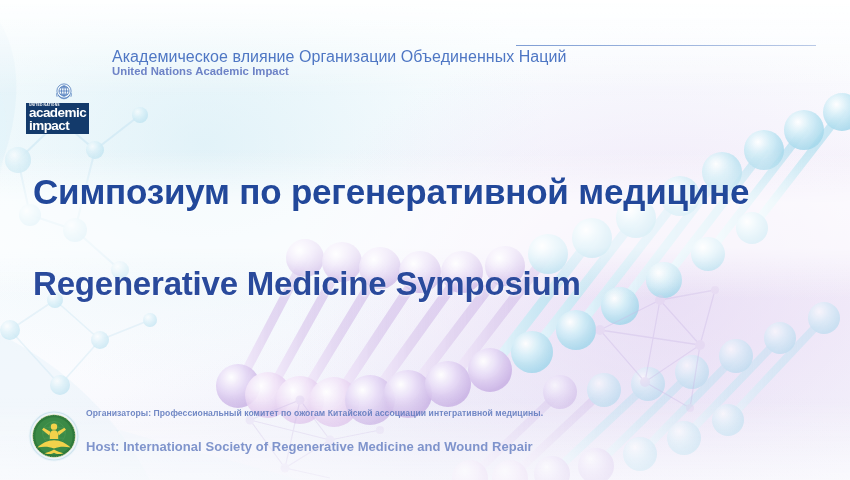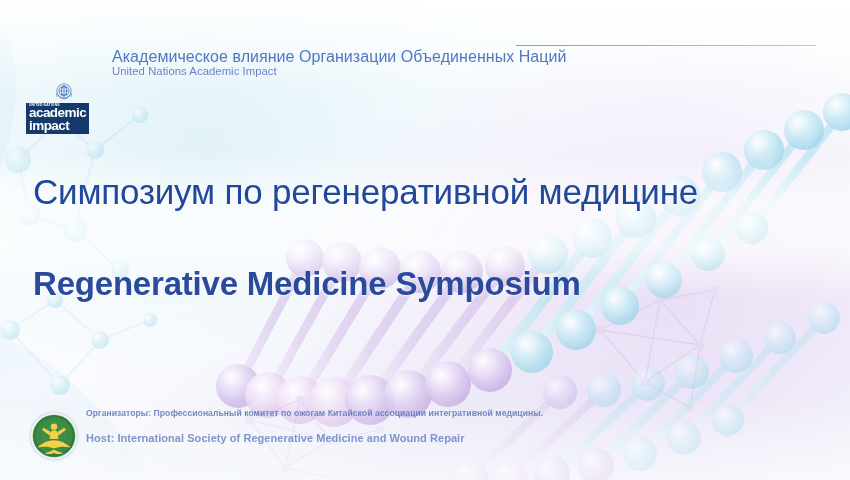--- a/index.html
+++ b/index.html
@@ -43,51 +43,52 @@
     letter-spacing:-0.55px; line-height:12.2px; white-space:nowrap;
   }
   .header-text { padding-left:6px; padding-top:26px; }
   .hdr-ru {
     color:#4f77c4; font-size:16px; line-height:14px; white-space:nowrap;
     letter-spacing:0.05px;
   }
   .hdr-en {
     color:#6d82c6; font-size:11.3px; line-height:14px; white-space:nowrap;
     letter-spacing:0.05px;
+    font-weight:bold;
   }
   .hdr-rule {
     position:absolute; left:516px; top:45px; width:300px; height:1px;
     background:linear-gradient(to right,#7f9ed4,#b9c9e6);
   }
 
   
   .title-ru {
     position:absolute; left:33px; top:172px; width:790px;
-    font-size:35px; font-weight:400; letter-spacing:-0.2px;
+    font-size:35px; font-weight:700; letter-spacing:-0.2px;
     color:#22489a; white-space:nowrap;
     text-shadow:0 1px 2px rgba(255,255,255,0.75);
   }
   .title-en {
     position:absolute; left:33px; top:265px; width:790px;
     font-size:33px; font-weight:700; letter-spacing:-0.2px;
     color:#2a4a9c; white-space:nowrap;
     text-shadow:0 1px 2px rgba(255,255,255,0.75);
   }
 
   
   .footer { position:absolute; left:28px; top:404px; width:800px; height:62px;font-weight:bold; }
   .seal { position:absolute; left:0px; top:6px; width:52px; height:52px; }
   .foot-text { position:absolute; left:58px; top:4px; }
   .foot-ru {
     color:#5f79bd; font-size:8.6px; line-height:11.4px; white-space:nowrap;
     opacity:.88; letter-spacing:0.05px;
   }
   .foot-en {
-    color:#6b83c3; font-size:11px; line-height:11.4px; white-space:nowrap;
-    opacity:.85; margin-top:14px; letter-spacing:0.05px;
+    color:#6b83c3; font-size:13px; line-height:11.4px; white-space:nowrap;
+    opacity:.85; margin-top:22px; letter-spacing:0.05px;
   }
 </style>
 </head>
 <body>
 
 <div id="slide">
 
   <svg id="bgsvg" viewBox="0 0 850 480" preserveAspectRatio="none">
     <defs>
       <radialGradient id="bCy" cx="35%" cy="30%" r="70%">

